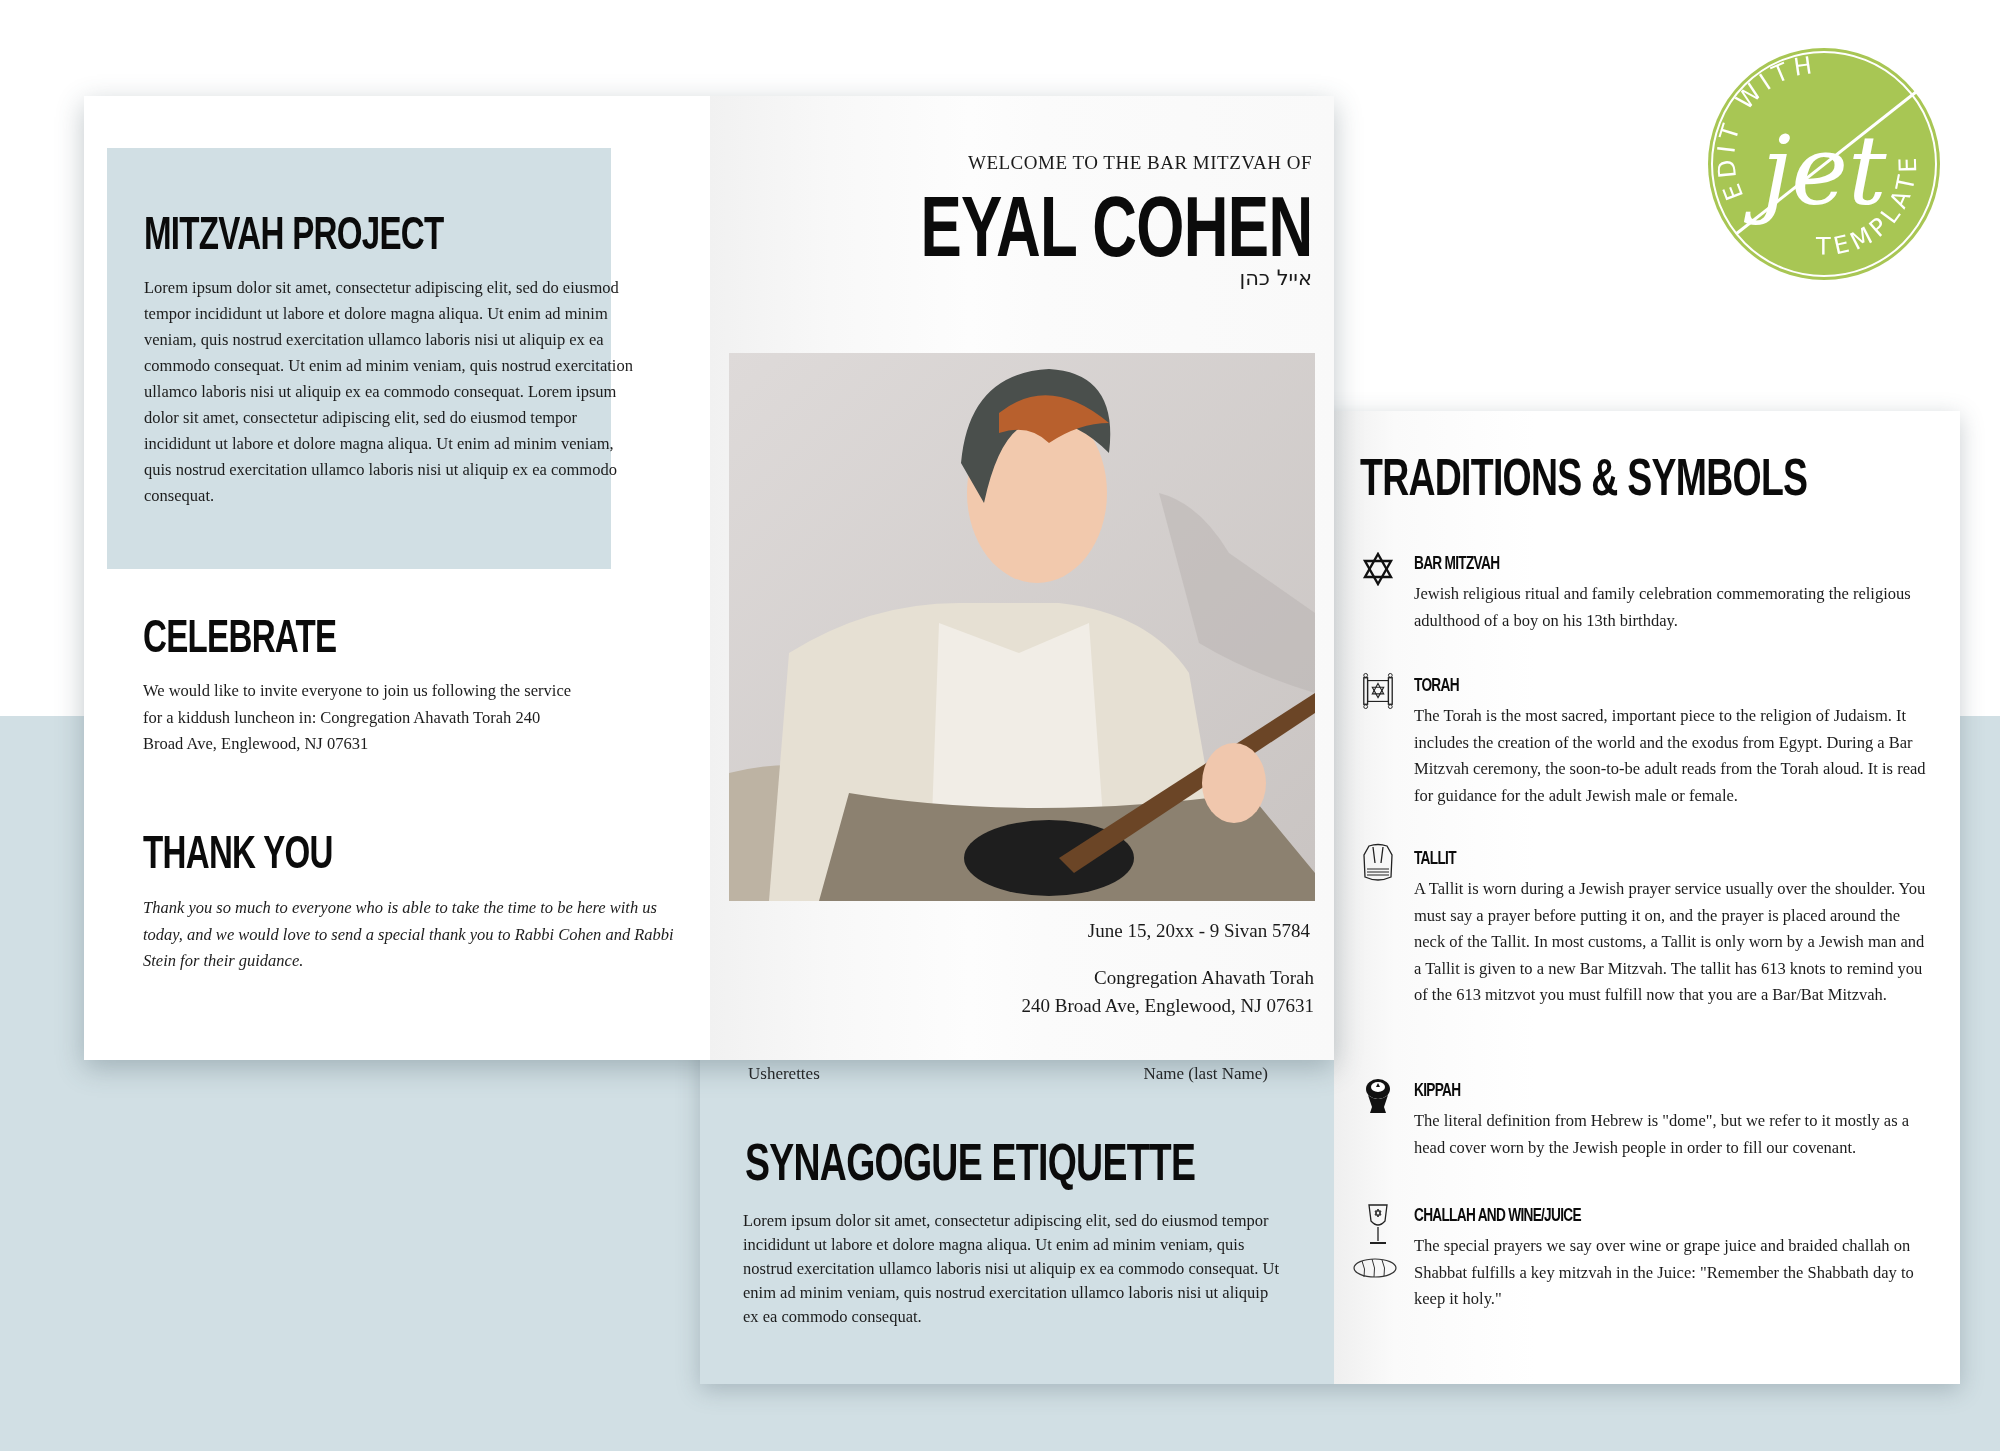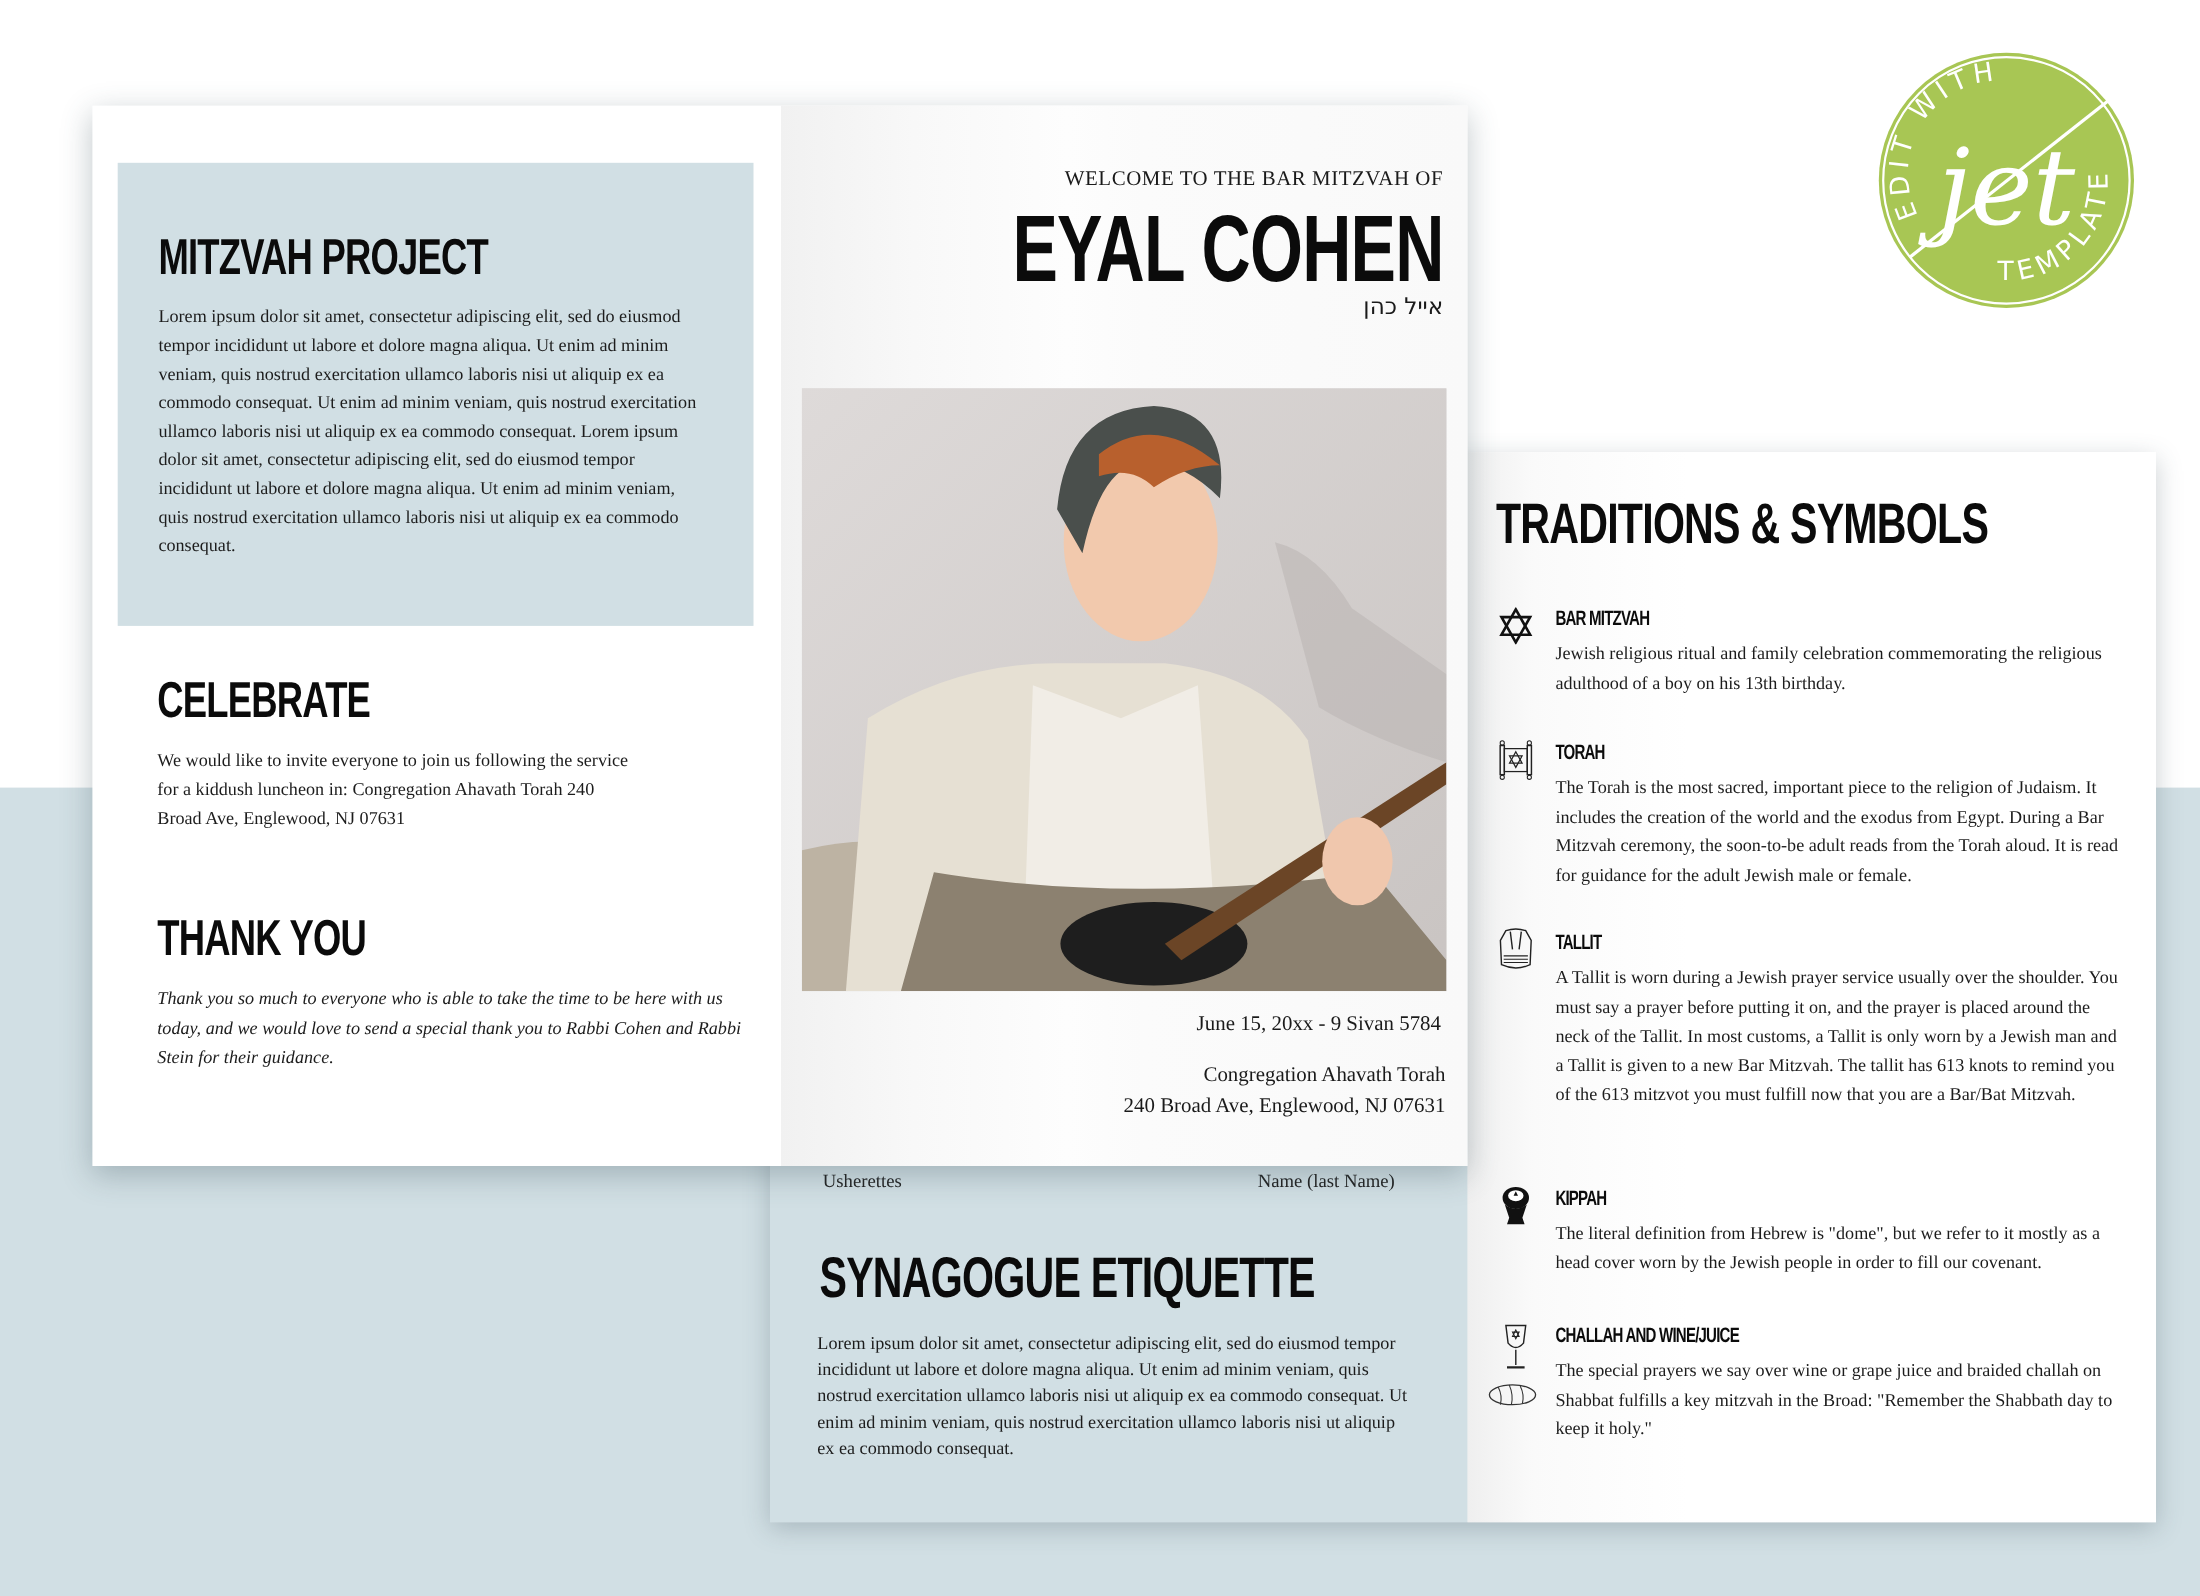--- a/index.html
+++ b/index.html
@@ -80,21 +80,21 @@
     .front-card {
       position: absolute; left: 84px; top: 96px; width: 1250px; height: 964px;
       background: #ffffff;
       box-shadow: 0 8px 26px rgba(60,80,90,0.32);
     }
     .front-right-shade {
       position: absolute; left: 626px; top: 0; width: 624px; height: 964px;
       background: linear-gradient(to right, #f1f1f1 0px, #f8f8f8 120px, #fdfdfd 260px, #fbfbfb 330px, #f9f9f9 100%);
     }
     .project-box {
-      position: absolute; left: 23px; top: 52px; width: 578px; height: 421px;
+      position: absolute; left: 23px; top: 52px; width: 504px; height: 421px;
       background: #d1dfe4;
     }
     .project-title {
       position: absolute; left: 37px; top: 60px; font-size: 46px; line-height: 50px;
     }
     .project-body {
       position: absolute; left: 37px; top: 127px; width: 500px;
       font-size: 16.5px; line-height: 26px;
     }
     .celebrate-title {
@@ -220,21 +220,21 @@
             <polygon points="13,14 16,8 10,8" fill="none" stroke="#222"></polygon>
             <line x1="13" y1="24" x2="13" y2="38" stroke="#222" stroke-width="1.3"></line>
             <line x1="5" y1="40" x2="21" y2="40" stroke="#222" stroke-width="2"></line>
           </svg>
         <svg width="46" height="24" viewBox="0 0 46 24" style="margin-top:8px; margin-left:-6px;">
             <ellipse cx="23" cy="13" rx="21" ry="9" fill="none" stroke="#333" stroke-width="1.2"></ellipse>
             <path d="M10 6 Q14 14 12 22 M20 4 Q24 13 22 22 M30 5 Q34 13 32 21" fill="none" stroke="#333" stroke-width="1"></path>
           </svg>
       </span>
       <div class="heading trad-name">Challah and Wine/Juice</div>
-      <p class="body-text trad-desc">The special prayers we say over wine or grape juice and braided challah on Shabbat fulfills a key mitzvah in the Broad: "Remember the Shabbath day to keep it holy."</p>
+      <p class="body-text trad-desc">The special prayers we say over wine or grape juice and braided challah on Shabbat fulfills a key mitzvah in the Juice: "Remember the Shabbath day to keep it holy."</p>
     </div>
   </div>
 </div>
 
 <div class="front-card">
   <div class="front-right-shade"></div>
 
   <div class="project-box">
     <div class="heading project-title">Mitzvah Project</div>
     <p class="body-text project-body">Lorem ipsum dolor sit amet, consectetur adipiscing elit, sed do eiusmod tempor incididunt ut labore et dolore magna aliqua. Ut enim ad minim veniam, quis nostrud exercitation ullamco laboris nisi ut aliquip ex ea commodo consequat.  Ut enim ad minim veniam, quis nostrud exercitation ullamco laboris nisi ut aliquip ex ea commodo consequat. Lorem ipsum dolor sit amet, consectetur adipiscing elit, sed do eiusmod tempor incididunt ut labore et dolore magna aliqua. Ut enim ad minim veniam, quis nostrud exercitation ullamco laboris nisi ut aliquip ex ea commodo consequat.</p>

